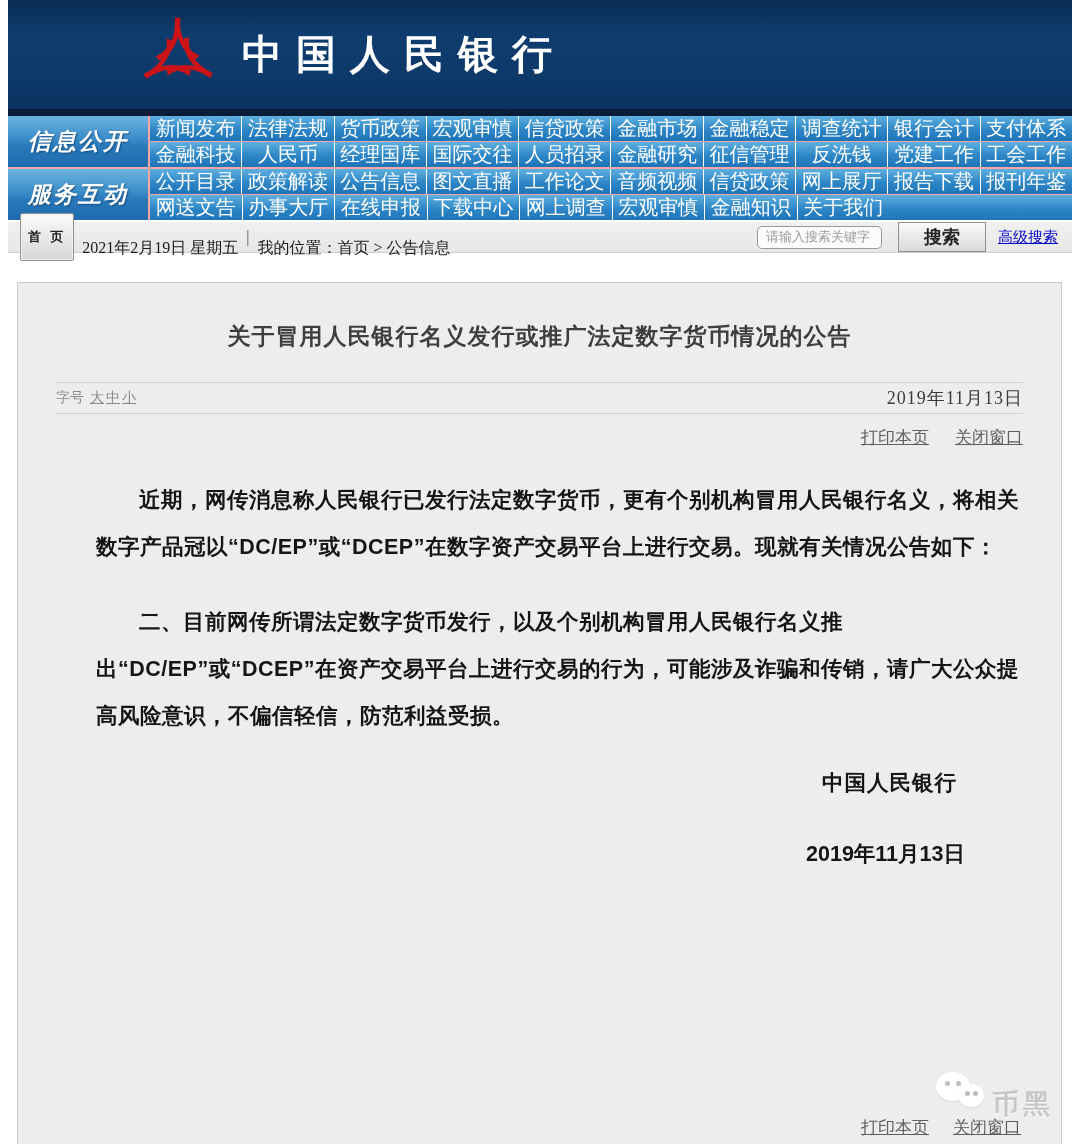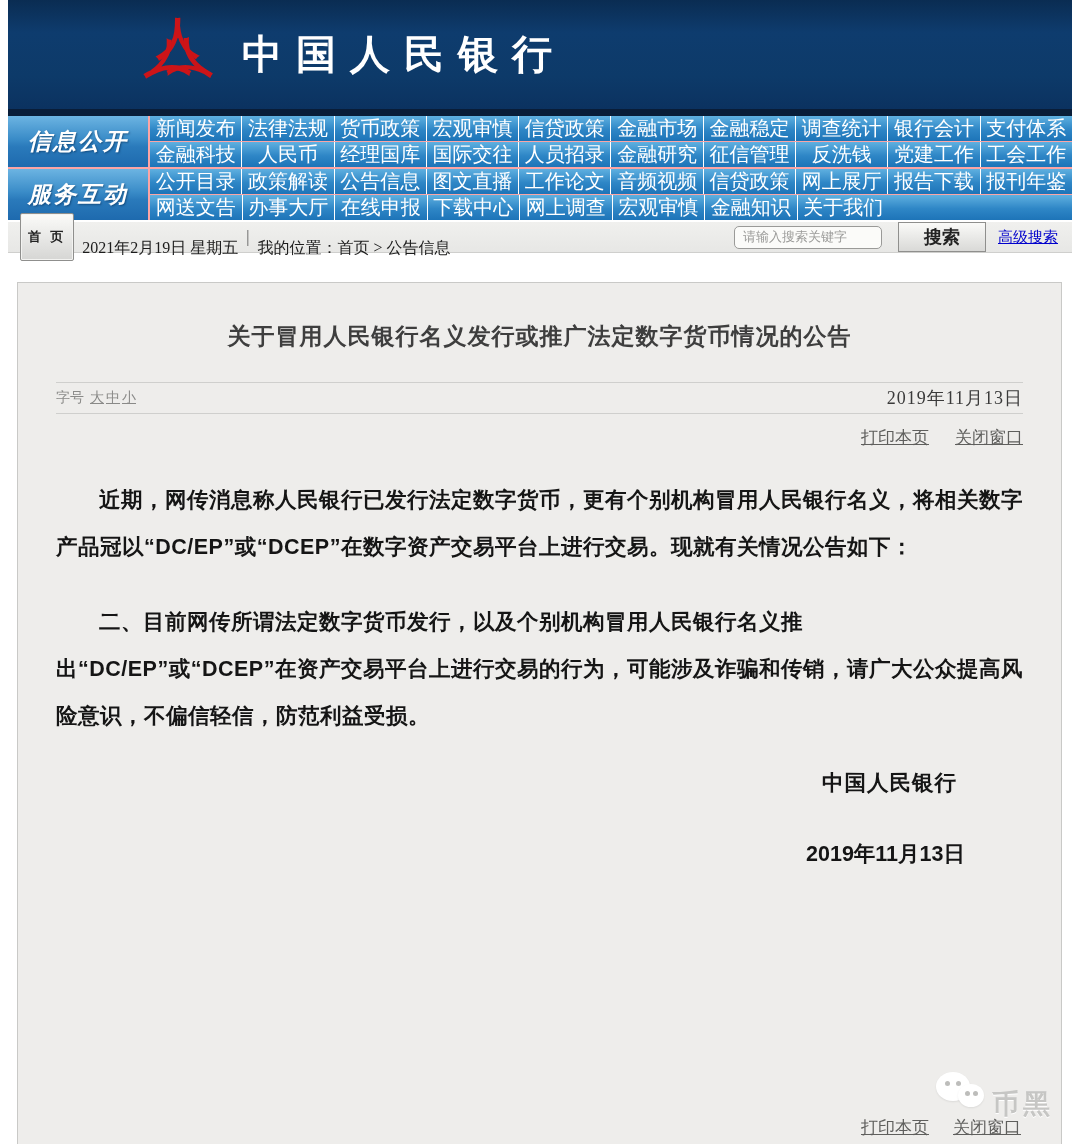--- a/index.html
+++ b/index.html
@@ -61,21 +61,21 @@
   .home-btn {
     border:1px solid #8f8f8d; background:linear-gradient(180deg,#fbfbf9,#d6d6d4);
     font-size:13px; font-weight:bold; padding:14px 7px; letter-spacing:3px;
     color:#222; border-radius:2px; cursor:pointer; margin-right:8px;
     font-family:"Liberation Serif", serif; box-shadow:inset 0 0 0 1px #f3f3f1;
   }
   .crumb-text { white-space:nowrap;margin-top:22px; }
   .crumb-sep { margin:0 8px; color:#555; }
   .crumb-spacer { flex:1; }
   .search-input {
-    width:148px; height:23px; border:1px solid #9a9a98; border-radius:5px;
+    width:125px; height:23px; border:1px solid #9a9a98; border-radius:5px;
     background:#fbfbf9; font-size:13px; padding:0 8px; color:#333;
     font-family:"Liberation Serif", serif; margin-right:16px;
   }
   .search-input::placeholder { color:#9b9b99; }
   .search-btn {
     border:1px solid #8f8f8d; background:linear-gradient(180deg,#fafaf8,#d9d9d7);
     font-size:18px; font-weight:bold; padding:2px 25px; color:#222;
     cursor:pointer; margin-right:12px; font-family:"Liberation Serif", serif;
   }
   .adv-search { color:#0000cc; text-decoration:underline; cursor:pointer;
@@ -99,21 +99,21 @@
   }
   .fontsize-group { font-size:14px; color:#8a8a88; display:flex; gap:6px; align-items:center;}
   .fontsize-opt { text-decoration:underline; cursor:pointer; color:#8a8a88; }
   .meta-date { margin-left:auto; font-size:18px; color:#3a3a3a; letter-spacing:1px; }
   .print-row {
     display:flex; justify-content:flex-end; gap:26px; margin-top:12px;
     font-size:17px; color:#5f5f5d;
   }
   .print-row .doc-link { text-decoration:underline; cursor:pointer; color:#5f5f5d; }
 
-  .article-body { margin-top:28px; }
+  .article-body { margin-top:28px;margin-left:40px; }
   .article-body p {
     font-size:21.5px; line-height:47px; color:#151515; font-weight:600;
     text-indent:2em; margin-bottom:28px; letter-spacing:0.5px;
   }
   .signature-block { margin-top:16px; }
   .sig-name {
     text-align:right; padding-right:66px; font-size:21.5px; font-weight:600;
     color:#151515; letter-spacing:1px;
   }
   .sig-date {

